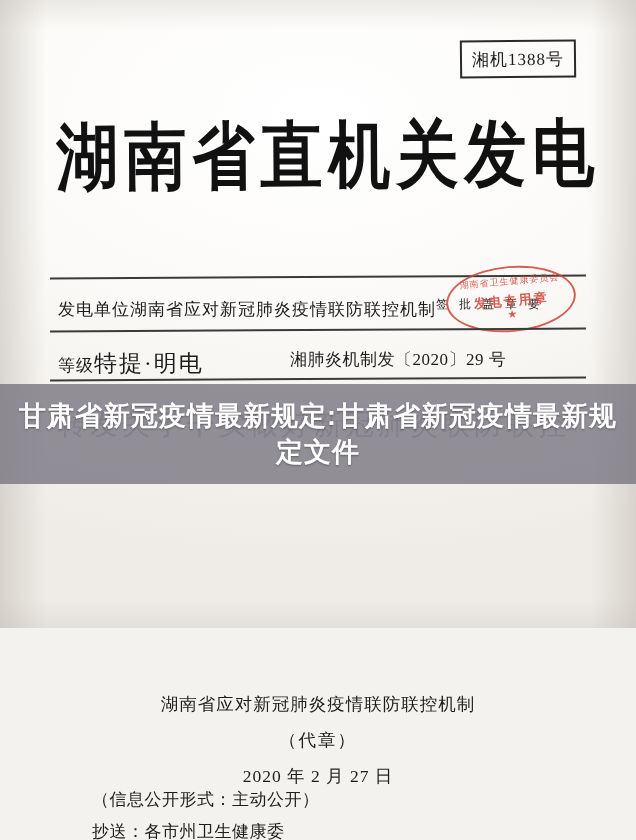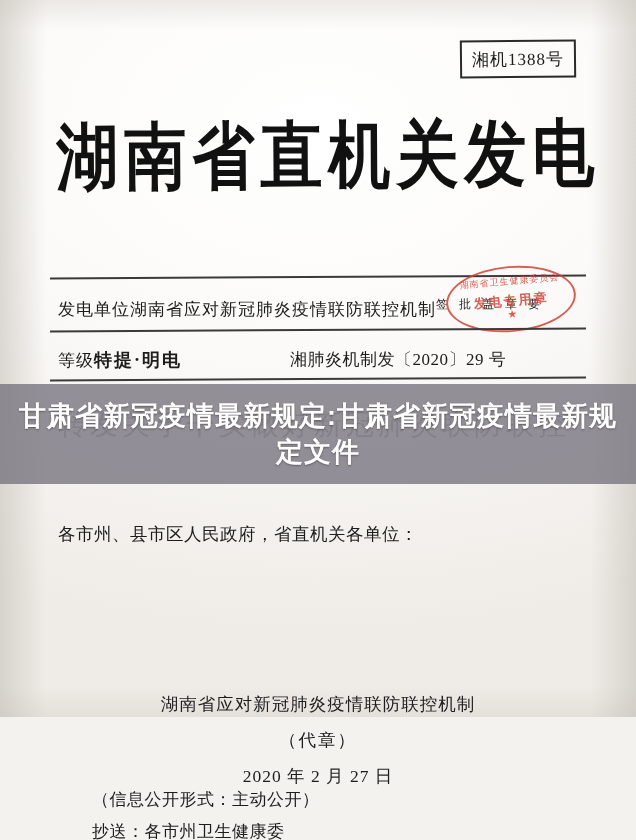--- a/index.html
+++ b/index.html
@@ -20,21 +20,21 @@
     background: #f4f2ef;
     overflow: hidden;
   }
 
   
   .scan {
     position: absolute;
     left: 0;
     top: 0;
     width: 636px;
-    height: 717px;
+    height: 628px;
     background:
       radial-gradient(ellipse 120% 70% at 50% 18%, #ffffff 0%, #fbfaf8 45%, #efece7 100%);
   }
   
   .scan:before {
     content: "";
     position: absolute;
     left: 0; top: 0; right: 0; bottom: 0;
     background:
       linear-gradient(90deg, rgba(195,190,182,0.55) 0px, rgba(255,255,255,0) 46px),
@@ -103,22 +103,22 @@
     font-family: "Liberation Serif", serif;
     font-size: 17px;
     color: #1c1c1c;
     white-space: nowrap;
   }
   .field-row.row1 { top: 280px; }
   .field-row.row2 { top: 330px; }
   .field-row .lbl { letter-spacing: 1px; }
   .field-row .val { letter-spacing: 1px; }
   .field-row .grade {
-    font-weight: bold;
-    font-size: 18px;
+    font-weight: normal;
+    font-size: 23px;
     letter-spacing: 2px;
   }
   .field-row .code {
     position: absolute;
     left: 232px;
     top: 0;
     font-size: 17px;
     letter-spacing: 0.5px;
   }
 
@@ -284,21 +284,20 @@
       <div class="field-row row2">
         <span class="lbl">等级</span><span class="grade">特提·明电</span>
         <span class="code">湘肺炎机制发〔2020〕29 号</span>
       </div>
 
       <div class="rule r3"></div>
 
       <div class="ghost">转发关于干实做好新冠肺炎联防联控</div>
 
       <div class="body-text">
-        <p>各市州、县市区人民政府，省直机关各单位：</p>
       </div>
 
       <div class="signature">
         <div class="org">湖南省应对新冠肺炎疫情联防联控机制</div>
         <div class="seal-note">（代章）</div>
         <div class="date">2020 年 2 月 27 日</div>
       </div>
 
       <div class="footer-lines">
         <p class="pad">（信息公开形式：主动公开）</p>

